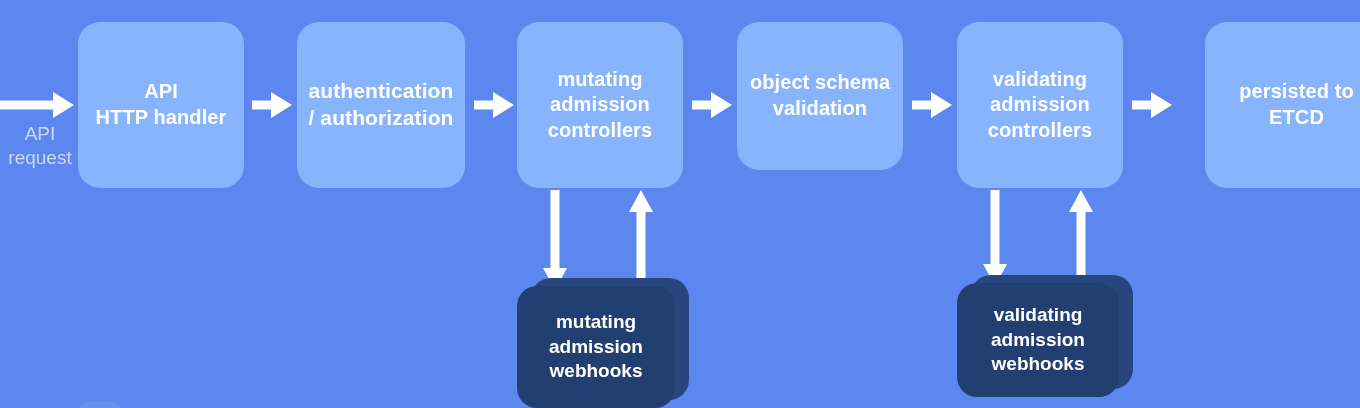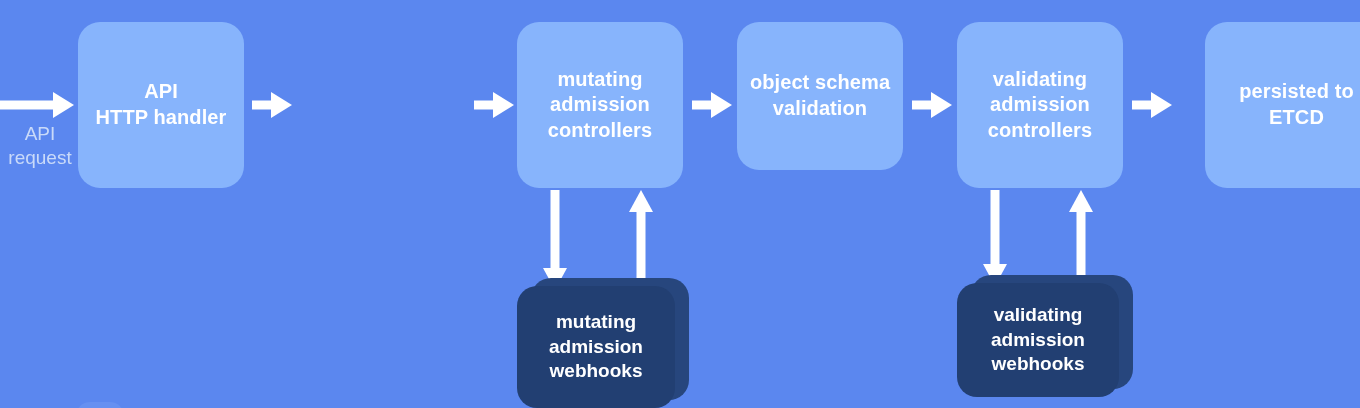--- a/index.html
+++ b/index.html
@@ -118,20 +118,24 @@
   <div class="pbox" style="left:78px;top:22px;width:166px;height:166px;">
     <span class="lbl">API
 HTTP handler</span>
   </div>
 
   <div class="harrow" style="left:252px;top:90px;width:40px;height:30px;">
     <div class="shaft" style="width:22px;"></div>
     <div class="head"></div>
   </div>
 
+  <div class="pbox" style="left:297px;top:22px;width:168px;height:166px;font-size:21px;">
+    <span class="lbl">authentication
+/ authorization</span>
+  </div>
 
   <div class="harrow" style="left:474px;top:90px;width:40px;height:30px;">
     <div class="shaft" style="width:22px;"></div>
     <div class="head"></div>
   </div>
 
   <div class="pbox" style="left:517px;top:22px;width:166px;height:166px;">
     <span class="lbl">mutating
 admission
 controllers</span>

